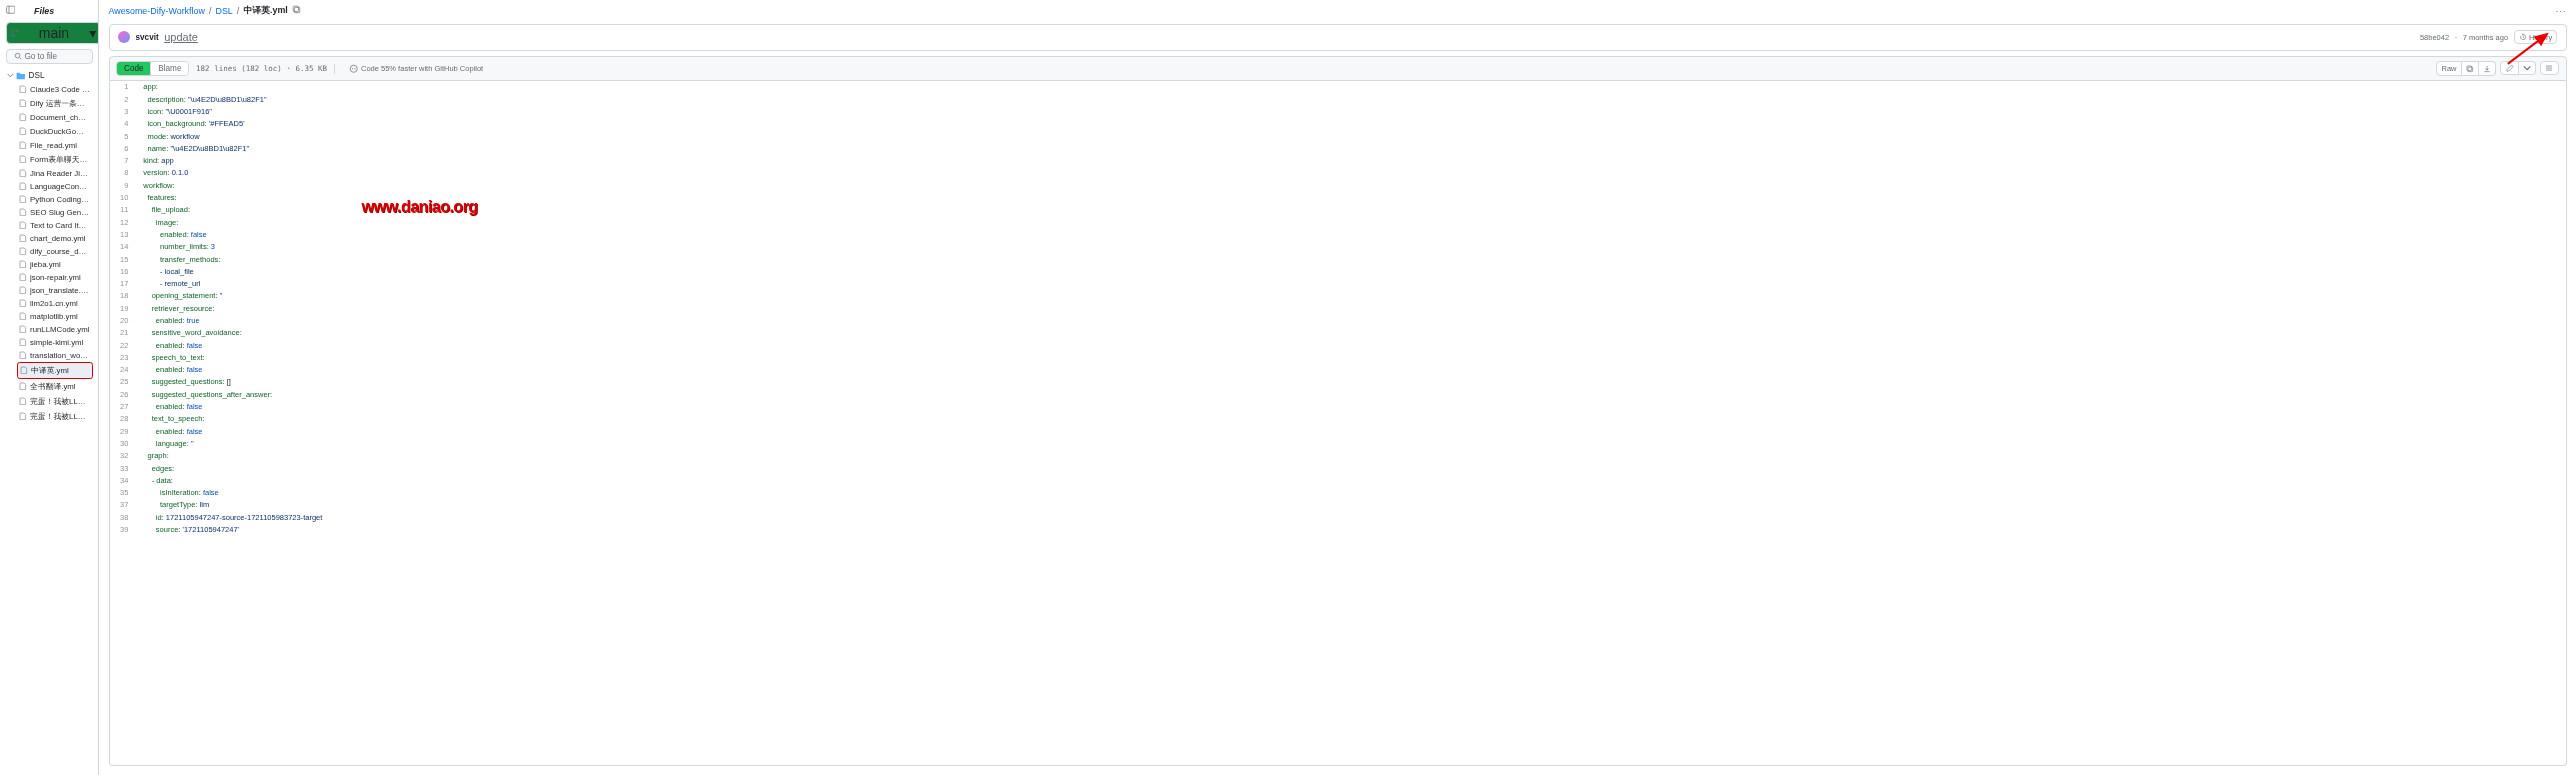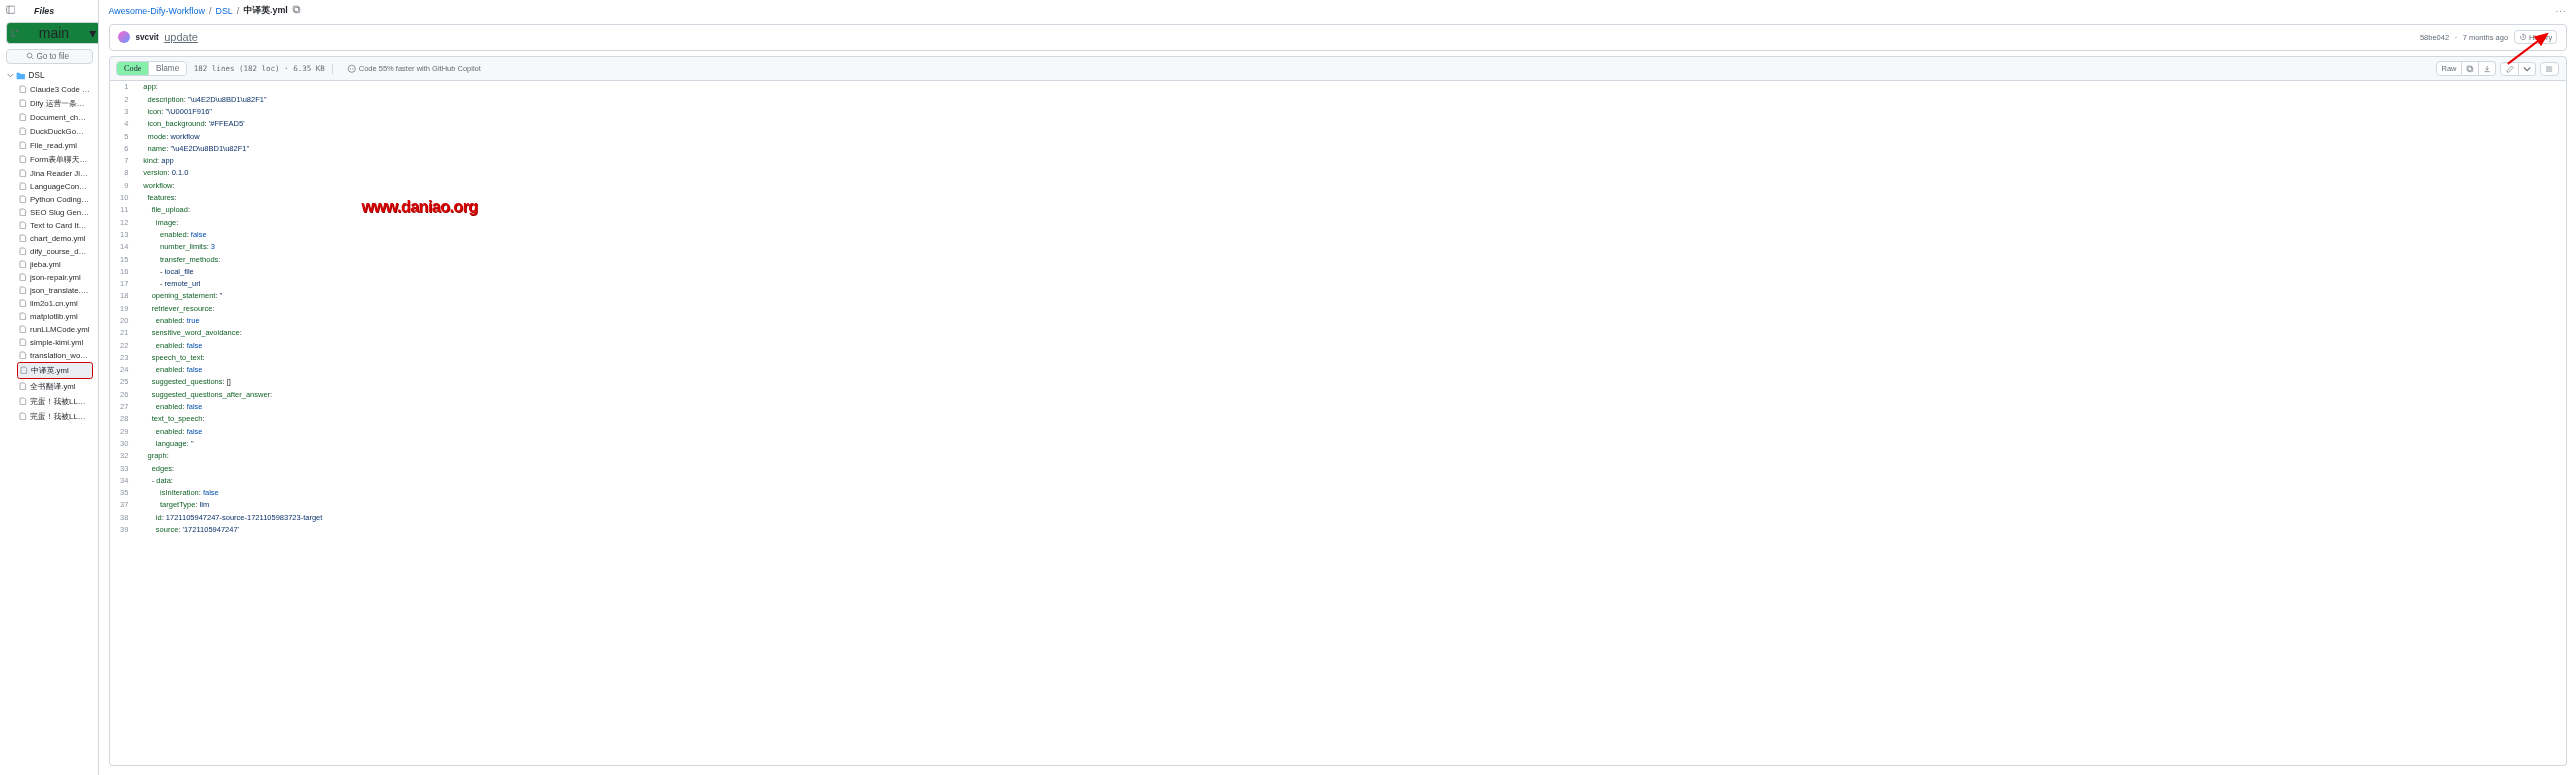--- a/index.html
+++ b/index.html
@@ -9,21 +9,21 @@
 
 .sidebar { width:99px; flex-shrink:0; border-right:0.7px solid #d0d7de; padding:4.1px 5.5px; overflow-y:auto; }
 .sb-head { display:flex; align-items:center; gap:19px; padding:1.4px 0 5.5px 0;font-style:italic; }
 .sb-head svg { width:9.5px; height:9.5px; fill:#656d76; }
 .sb-head .title { font-weight:600; font-size:8.9px; }
 .branch-row { display:flex; gap:2.7px; margin-bottom:4.1px; }
 .branch-sel { flex:1; border:0.7px solid #d0d7de; border-radius:4.1px; padding:2px 4.1px; display:flex; align-items:center; gap:20px; font-size:14px; background:#15803d; }
 .branch-sel svg { width:8.2px; height:8.2px; fill:#656d76; }
 .sq-btn { width:16.4px; height:16.4px; border:0.7px solid #d0d7de; border-radius:4.1px; display:flex; align-items:center; justify-content:center; background:#f6f8fa; }
 .sq-btn svg { width:8.2px; height:8.2px; fill:#656d76; }
-.search-row { border:0.7px solid #d0d7de; border-radius:4.1px; padding:2px 19px; display:flex; align-items:center; gap:2.7px; margin-bottom:5.5px; color:#656d76; background:#f6f8fa; }
+.search-row { border:0.7px solid #d0d7de; border-radius:4.1px; padding:2px 7px; display:flex; align-items:center; gap:2.7px; margin-bottom:5.5px; color:#656d76; background:#f6f8fa; }
 .search-row svg { width:8.2px; height:8.2px; fill:#656d76; }
 .tree .folder { display:flex; align-items:center; gap:2.7px; padding:2px 1.4px; cursor:pointer; }
 .tree .folder svg.caret { width:6.8px; height:6.8px; fill:#656d76; }
 .tree .folder svg.fold { width:9.5px; height:9.5px; fill:#54aeff; }
 .tree .folder span { font-size:8.2px; }
 .tree .files { padding-left:11px; }
 .file-row { display:flex; align-items:center; gap:2.7px; padding:2px 2.7px; border-radius:2.7px; cursor:pointer; white-space:nowrap; overflow:hidden; text-overflow:ellipsis; }
 .file-row svg { width:8.2px; height:8.2px; fill:#656d76; flex-shrink:0; }
 .file-row span { font-size:7.8px; overflow:hidden; text-overflow:ellipsis; }
 .file-row.selected { background:#eaeef2; border:0.7px solid #c00; }
@@ -42,26 +42,26 @@
 .avatar { width:12.3px; height:12.3px; border-radius:50%; background:linear-gradient(135deg,#f6c,#69f); }
 .commit-row .author { font-weight:600; font-size:8.2px; }
 .commit-row .msg { color:#656d76; font-size:11px;text-decoration:underline; }
 .commit-row .right { margin-left:auto; display:flex; align-items:center; gap:5.5px; font-size:7.5px; color:#656d76; }
 .commit-row .right .hist { display:flex; align-items:center; gap:2px; border:0.7px solid #d0d7de; border-radius:4.1px; padding:1.4px 4.1px; }
 .commit-row .right svg { width:8.2px; height:8.2px; fill:#656d76; }
 
 .toolbar { margin:0 9.5px; border:0.7px solid #d0d7de; border-radius:4.1px 4.1px 0 0; background:#f6f8fa; padding:4.1px 6.8px; display:flex; align-items:center; gap:6.8px; font-size:8.2px; }
 .seg { display:inline-flex; border:0.7px solid #d0d7de; border-radius:4.1px; overflow:hidden; }
 .seg .seg-btn { padding:2px 6.8px; background:#fff; color:#656d76; cursor:pointer; font-size:8.2px; }
-.seg .seg-btn.active { background:#86efac; color:#1f2328; font-weight:500;font-family:Liberation Serif, serif; }
+.seg .seg-btn.active { background:#22c55e; color:#1f2328; font-weight:500; }
 .seg .seg-btn + .seg-btn { border-left:0.7px solid #d0d7de; }
 .file-meta { color:#656d76; font-size:7.5px; font-family:ui-monospace,monospace; }
 .copilot { display:flex; align-items:center; gap:2.7px; font-size:7.5px; color:#656d76; border-left:0.7px solid #d0d7de; padding-left:14px; }
 .copilot svg { width:9.5px; height:9.5px; fill:#656d76; }
-.tool-right { margin-left:auto; display:flex; align-items:center; gap:4.1px; }
+.tool-right { margin-left:auto; display:flex; align-items:flex-start; gap:4.1px; }
 .icon-btn { border:0.7px solid #d0d7de; padding:2px 4.1px; background:#fff; display:flex; align-items:center; }
 .icon-btn svg { width:8.2px; height:8.2px; fill:#656d76; }
 .icon-group { display:flex; }
 .icon-group .icon-btn + .icon-btn { border-left:none; }
 .icon-group .icon-btn:first-child { border-radius:4.1px 0 0 4.1px; }
 .icon-group .icon-btn:last-child { border-radius:0 4.1px 4.1px 0; }
 
 .code-area { flex:1; margin:0 9.5px 9.5px 9.5px; border:0.7px solid #d0d7de; border-top:none; border-radius:0 0 4.1px 4.1px; overflow:auto; font-family:ui-monospace,SFMono-Regular,Consolas,monospace; position:relative; }
 .code-line { display:flex; line-height:12.3px; font-size:7.5px; }
 .ln { width:27px; text-align:right; color:#8c959f; padding-right:8.2px; user-select:none; flex-shrink:0; }

